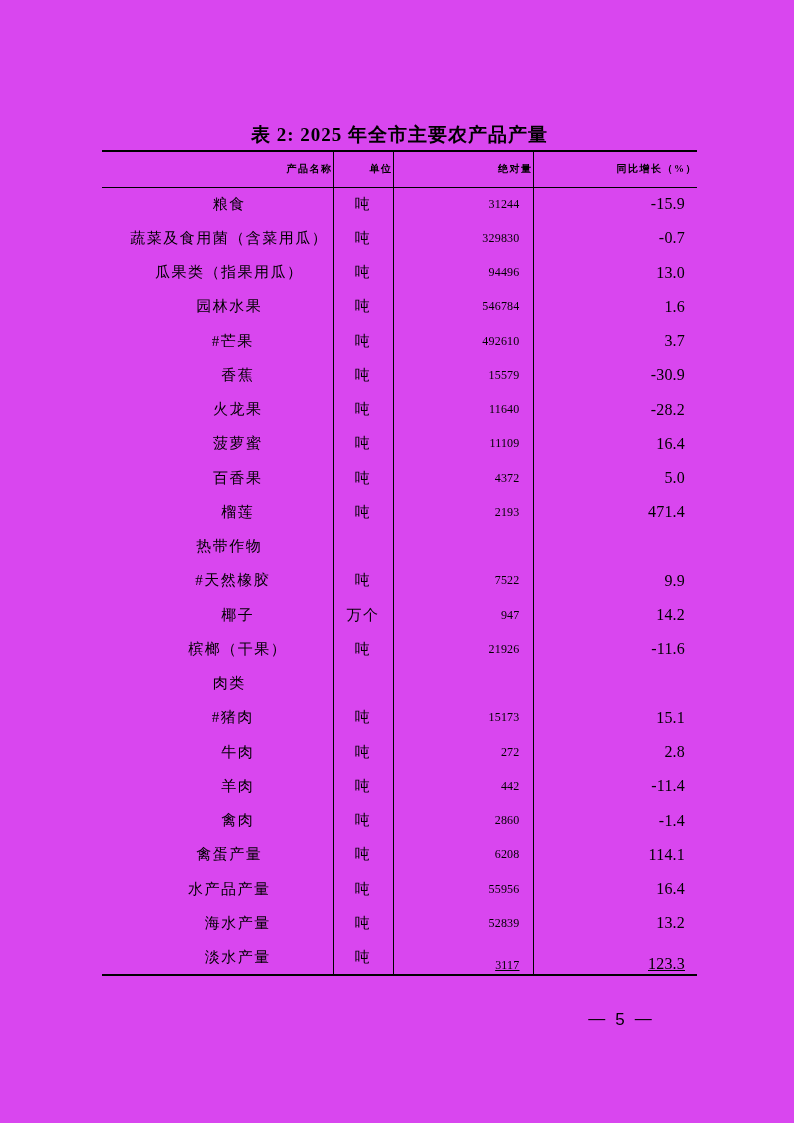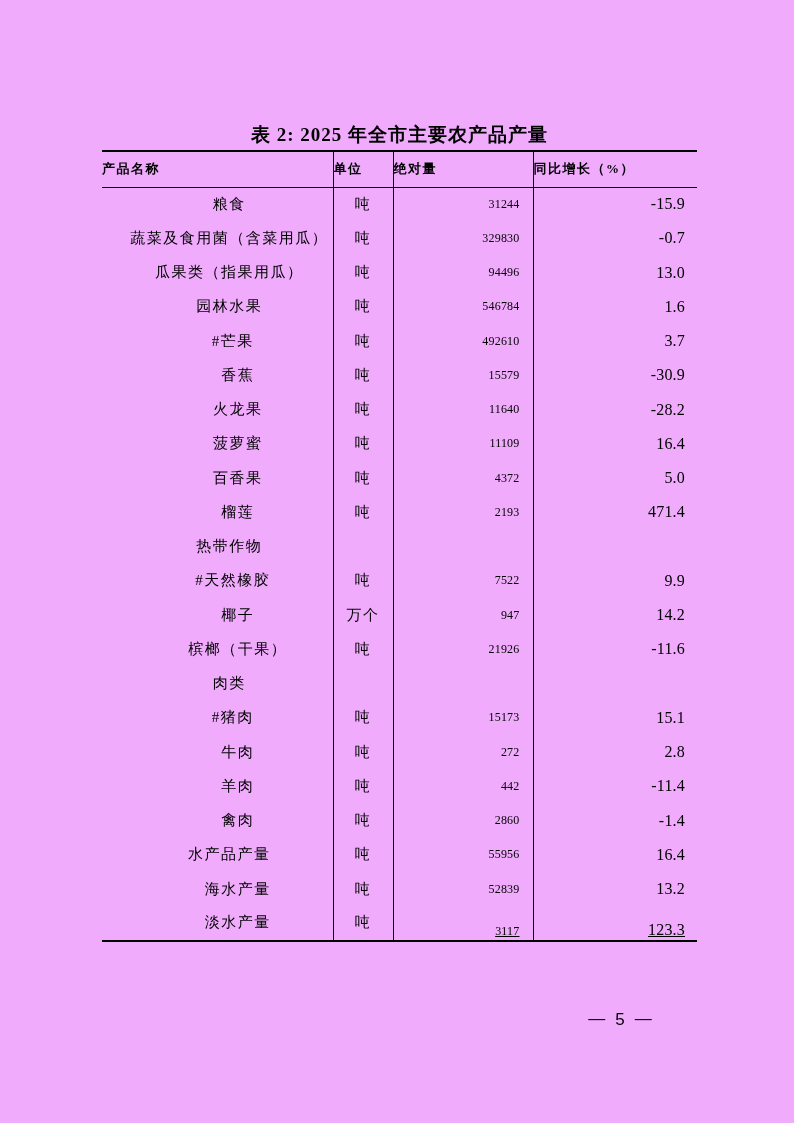--- a/index.html
+++ b/index.html
@@ -3,21 +3,21 @@
 <meta charset="utf-8">
 <style>
   * { margin: 0; padding: 0; box-sizing: border-box; }
   html, body { background: #ffffff; }
   body { font-family: "Liberation Serif", "DejaVu Serif", serif; color: #000; }
 
   .page {
     position: relative;
     width: 794px;
     height: 1123px;
-    background: #f0abfc;
+    background: #d946ef;
     overflow: hidden;
   }
 
   .doc-title {
     position: absolute;
     left: 102px;
     top: 122px;
     width: 595px;
     text-align: center;
     font-size: 19px;
@@ -37,23 +37,23 @@
     border-bottom: 2.5px solid #000;
   }
 
   col.col-name   { width: 231px; }
   col.col-unit   { width: 60px; }
   col.col-value  { width: 140px; }
   col.col-growth { width: 164px; }
 
   .stat-table th {
     height: 36px;
-    font-size: 13px;
+    font-size: 10px;
     font-weight: bold;
-    text-align: left;
+    text-align: right;
     vertical-align: middle;
     letter-spacing: 1.5px;
     border-bottom: 1.5px solid #000;
     white-space: nowrap;
   }
 
   .stat-table td {
     height: 34.26px;
     font-size: 15px;
     vertical-align: middle;
@@ -251,20 +251,26 @@
       <td class="c-growth">-11.4</td>
     </tr>
 
     <tr>
       <td class="c-name indent-2">禽肉</td>
       <td class="c-unit">吨</td>
       <td class="c-value">2860</td>
       <td class="c-growth">-1.4</td>
     </tr>
 
+    <tr>
+      <td class="c-name indent-0">禽蛋产量</td>
+      <td class="c-unit">吨</td>
+      <td class="c-value">6208</td>
+      <td class="c-growth">114.1</td>
+    </tr>
 
     <tr>
       <td class="c-name indent-0">水产品产量</td>
       <td class="c-unit">吨</td>
       <td class="c-value">55956</td>
       <td class="c-growth">16.4</td>
     </tr>
 
     <tr>
       <td class="c-name indent-2">海水产量</td>

